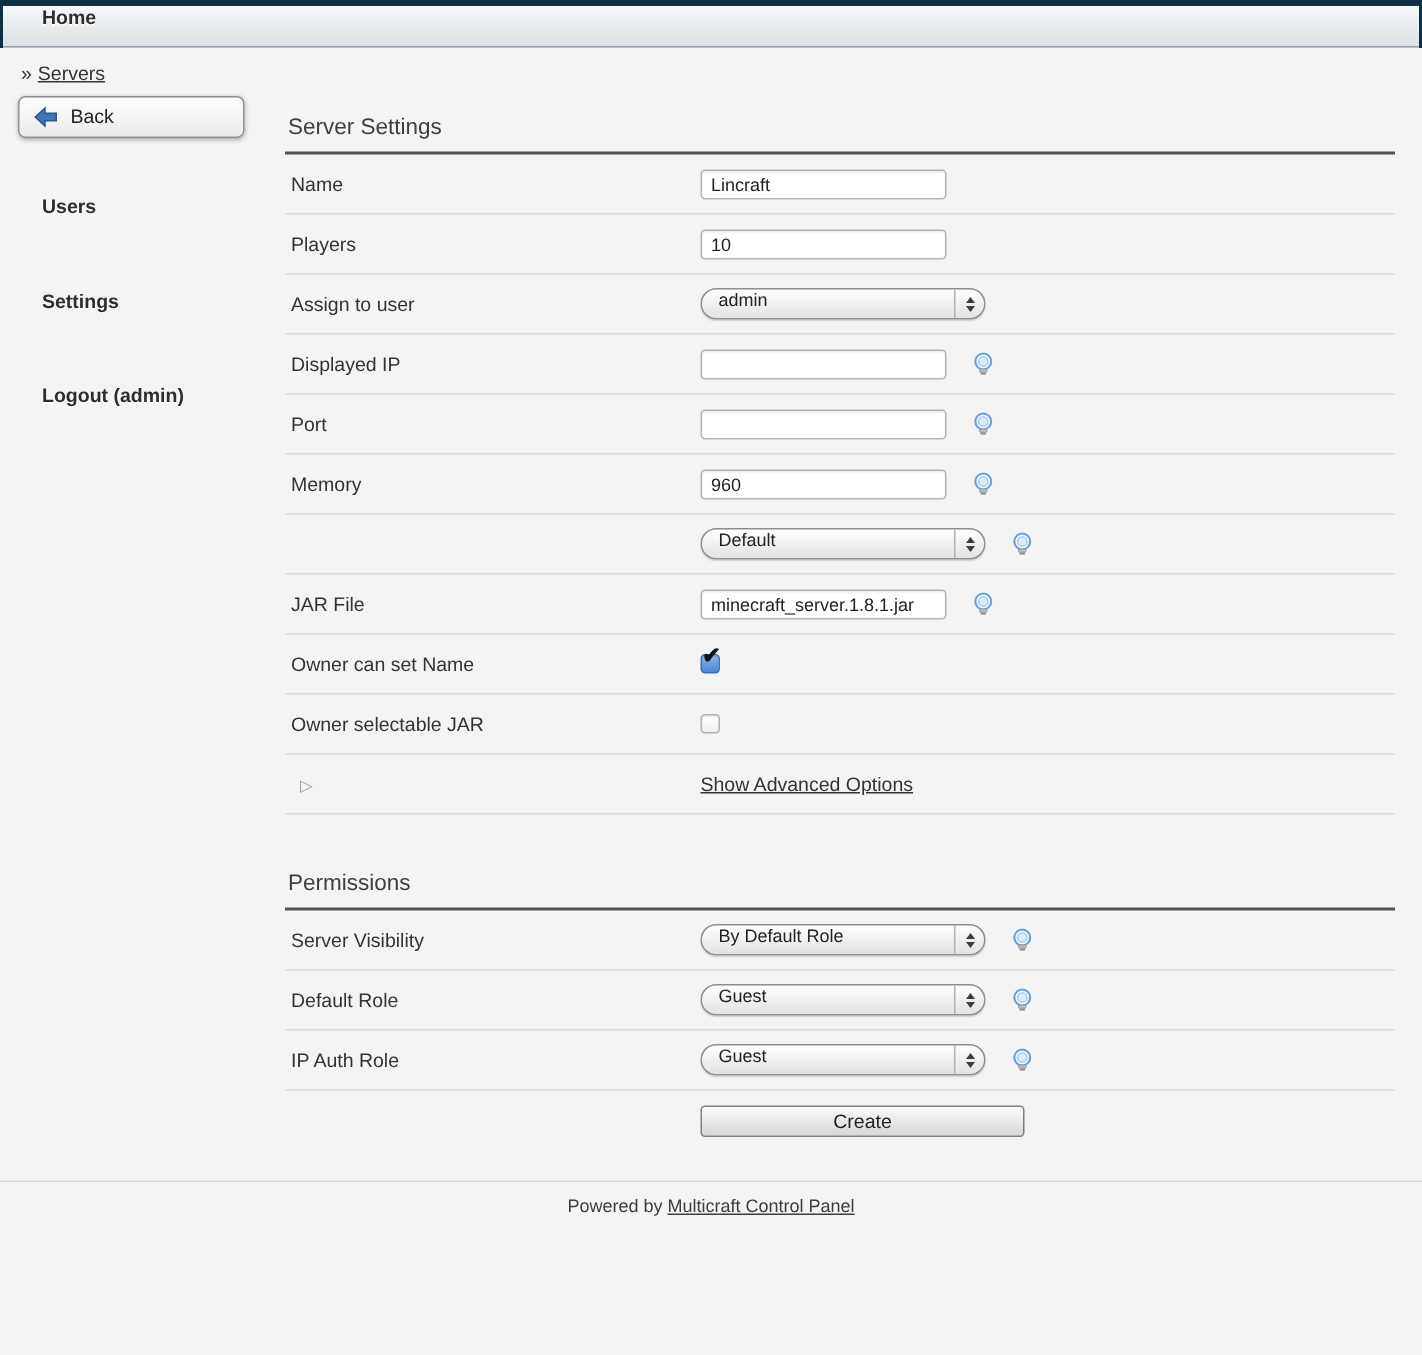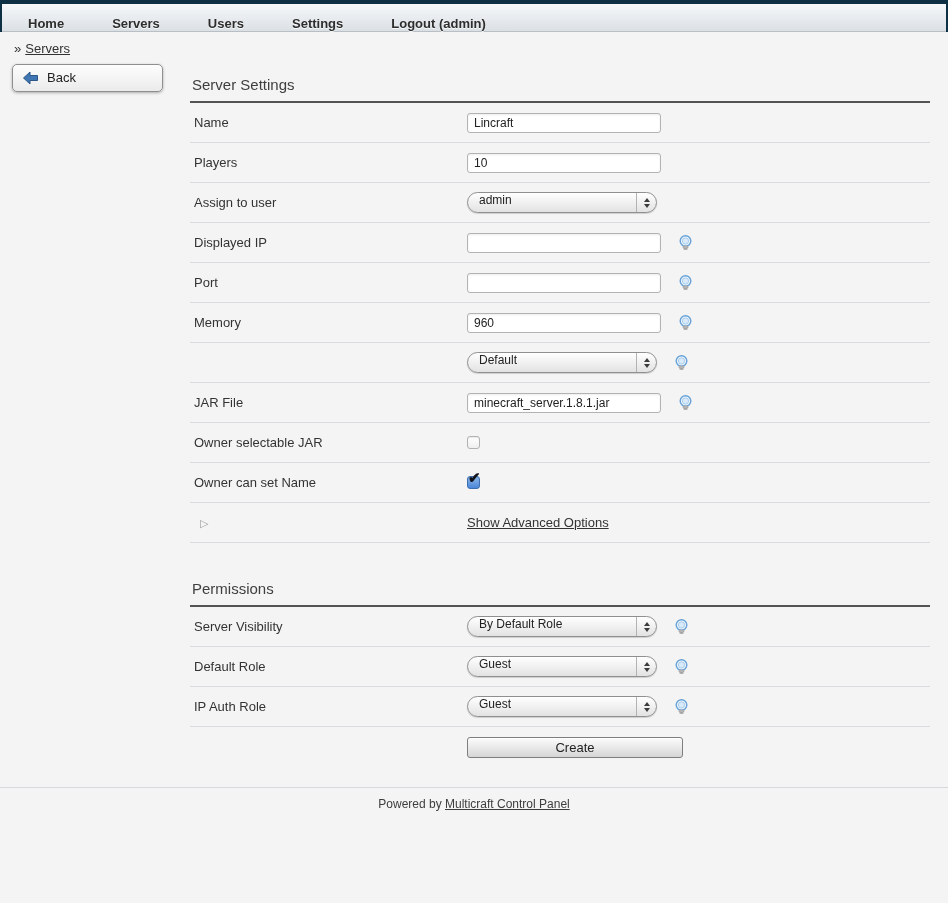--- a/index.html
+++ b/index.html
@@ -10,22 +10,22 @@
     color:#333;
     position:relative;
     overflow:hidden;
   }
   
   .topnav-frame { background:#0d3044; padding:4px 2px 0 2px; }
   .topnav {
     background:linear-gradient(#f6f8fa,#dbe0e5);
     border-bottom:1px solid #b9bfc5;
     height:28px;
-    display:flex; align-items:flex-end;
-    padding-left:26px; gap:48px;
+    display:flex; align-items:flex-start;
+    padding-left:26px; gap:48px;flex-direction:column;
   }
   .nav-item {
     font-size:13px; font-weight:bold; color:#2d2d2d;
     text-shadow:0 1px 0 rgba(255,255,255,.8);
     cursor:pointer; text-decoration:none;
   }
   
   .breadcrumb { padding:9px 0 9px 14px; font-size:13px; color:#333; }
   .breadcrumb a { color:#333; text-decoration:underline; cursor:pointer; }
   .breadcrumb .sep { margin-right:4px; }
@@ -66,21 +66,21 @@
     border-bottom:1px solid #dbdbdf;
   }
   .form-row.no-border { border-bottom:none; }
   .row-label { width:277px; padding-left:4px; font-size:13px; color:#333; flex-shrink:0; }
   .row-control { display:flex; align-items:center; gap:16px; }
   .disclosure-tri {
     display:none; color:#9a9a9a; font-size:11px; margin-left:6px;
   }
   
   .text-input {
-    width:194px; height:20px;
+    width:164px; height:20px;
     border:1px solid #b3b3b3; border-radius:3px;
     background:#fff; font-family:inherit;
     font-size:12px; color:#222; padding:1px 6px;
     box-shadow:inset 0 1px 2px rgba(0,0,0,.08);
     outline:none;
   }
   
   .select {
     width:190px; height:21px;
     border:1px solid #8f8f8f; border-radius:11px;
@@ -304,38 +304,38 @@
           <rect x="6" y="12" width="5" height="2.2" rx="0.6" fill="#bdbdbd" stroke="#8d8d8d" stroke-width="0.5"></rect>
           <rect x="6.6" y="14.2" width="3.8" height="1.6" rx="0.6" fill="#9a9a9a"></rect>
         </svg>
       </span>
     </div>
   </div>
 
   <div class="form-row">
     <div class="row-label">
       
+      <span>Owner can set Name</span>
+    </div>
+    <div class="row-control">
+      <div class="checkbox checked">
+    <span class="checkmark">✔</span>
+  </div>
+
+    </div>
+  </div>
+
+  <div class="form-row">
+    <div class="row-label">
+      
       <span>Owner selectable JAR</span>
     </div>
     <div class="row-control">
       <div class="checkbox">
     
-  </div>
-
-    </div>
-  </div>
-
-  <div class="form-row">
-    <div class="row-label">
-      
-      <span>Owner can set Name</span>
-    </div>
-    <div class="row-control">
-      <div class="checkbox checked">
-    <span class="checkmark">✔</span>
   </div>
 
     </div>
   </div>
 
   <div class="form-row">
     <div class="row-label">
       <span class="disclosure-tri" style="display: inline-block;">▷</span>
       <span></span>
     </div>

